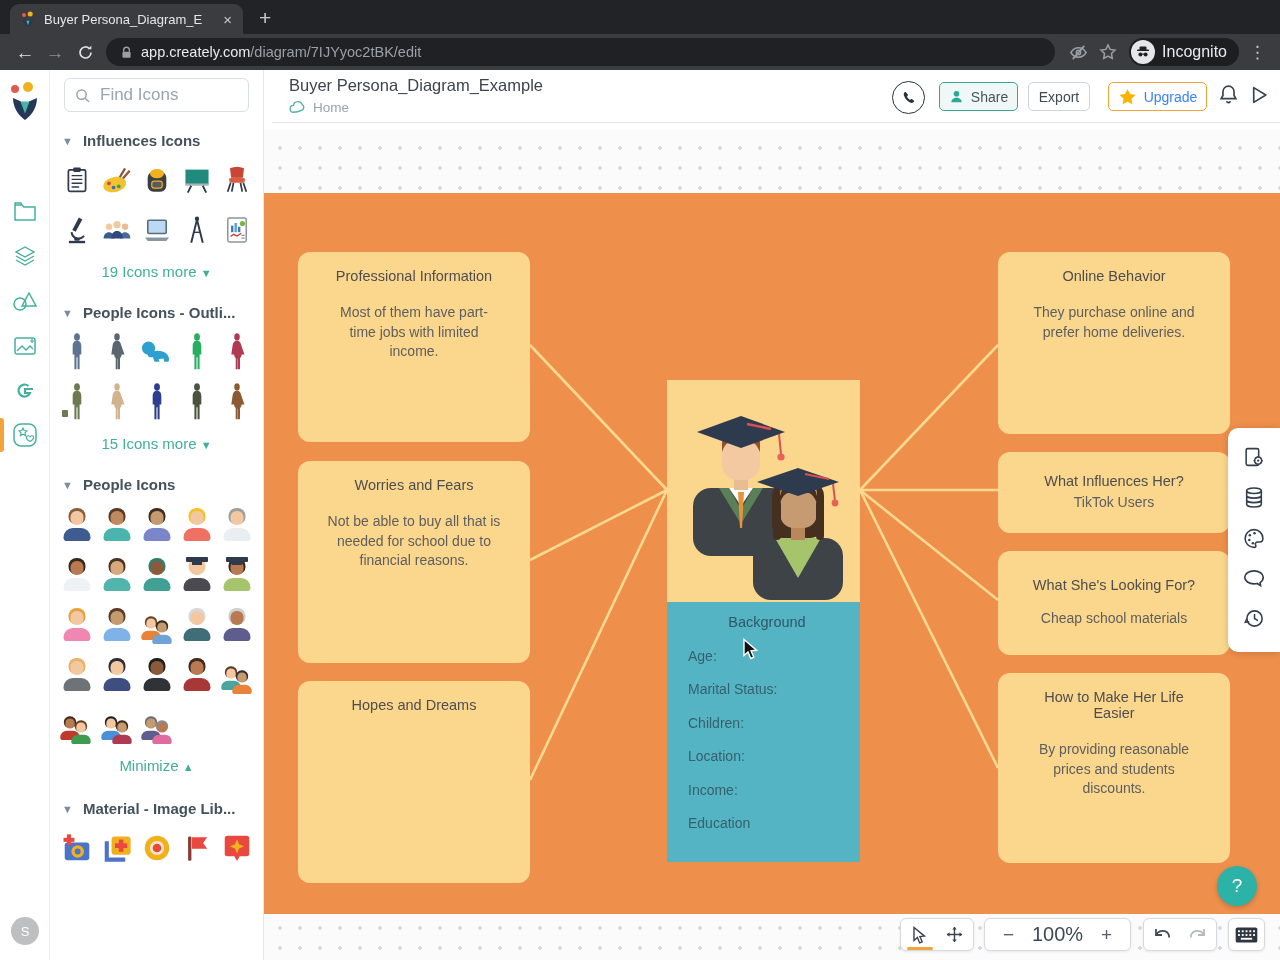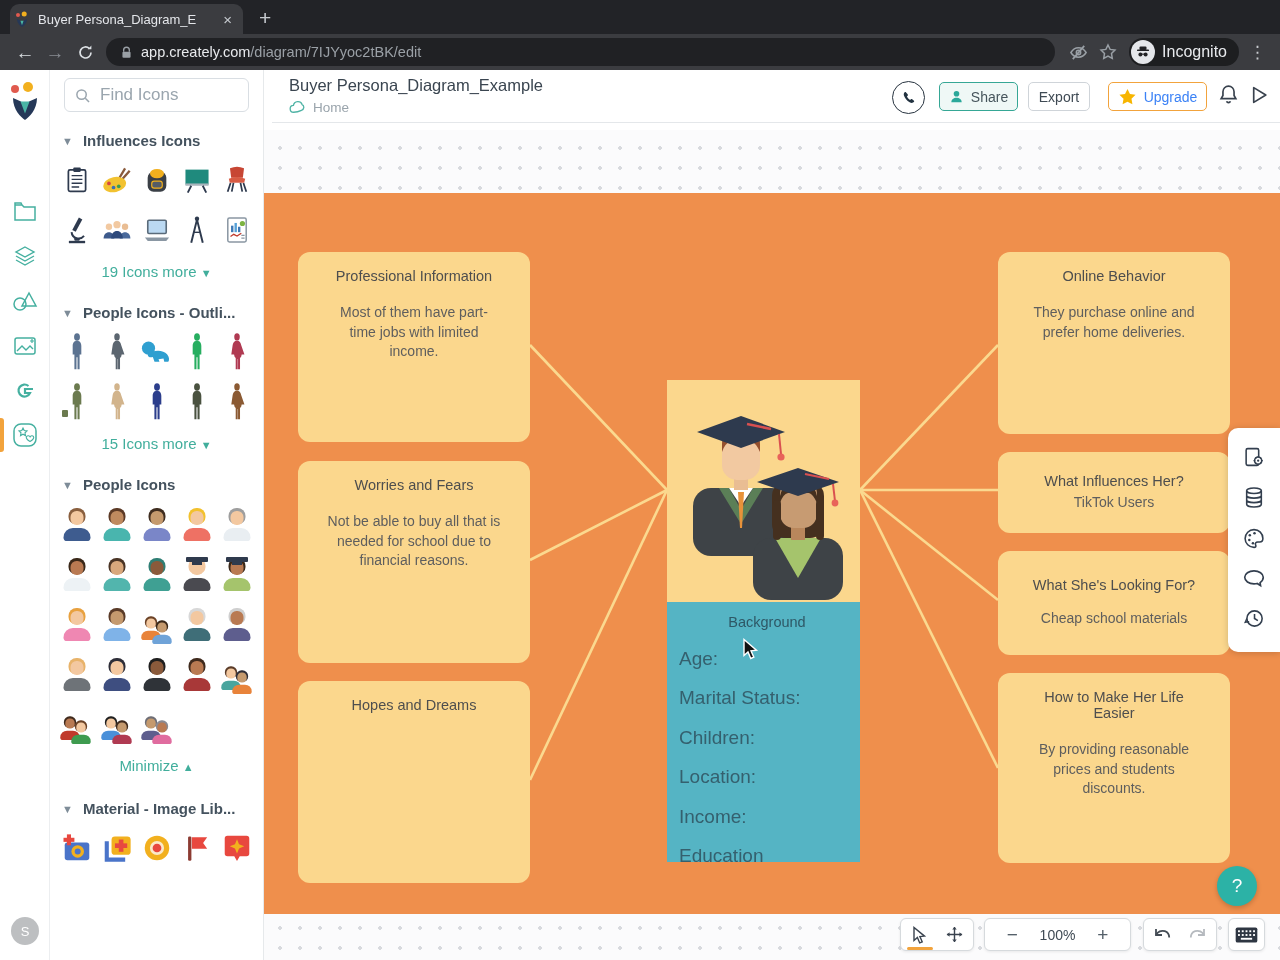--- a/index.html
+++ b/index.html
@@ -2,21 +2,21 @@
 <html><head>
 <meta charset="utf-8">
 <style>
   html,body{margin:0;padding:0;background:#ddd;}
   *{box-sizing:border-box;}
   .stage{position:relative;width:1280px;height:960px;overflow:hidden;background:#fff;
          font-family:"Liberation Sans",sans-serif;-webkit-font-smoothing:antialiased;}
   
   .tabs{position:absolute;left:0;top:0;width:1280px;height:34px;background:#222327;display:flex;align-items:flex-end;}
   .tab{margin-left:10px;width:233px;height:30px;background:#3B3C40;border-radius:9px 9px 0 0;
-       display:flex;align-items:center;gap:8px;padding:0 8px 0 4px;color:#E4E6EA;font-size:13px;}
+       display:flex;align-items:center;gap:8px;padding:0 8px 0 10px;color:#E4E6EA;font-size:13px;}
   .tab-title{flex:1;white-space:nowrap;overflow:hidden;}
   .tab-close{color:#C6CACF;font-size:15px;line-height:1;padding:0 3px;cursor:default;}
   .newtab{color:#C6CACF;font-size:21px;margin:0 0 6px 16px;line-height:1;}
   .toolbar{position:absolute;left:0;top:34px;width:1280px;height:36px;background:#3B3C40;
            display:flex;align-items:center;padding:0 10px;}
   .navbtn{width:30px;height:30px;display:flex;align-items:center;justify-content:center;
           color:#DDE1E5;font-size:19px;line-height:1;}
   .navbtn.dim{color:#8A8E94;}
   .urlbar{flex:1;height:28px;background:#202124;border-radius:14px;display:flex;align-items:center;
           gap:8px;padding:0 14px;margin:0 8px 0 6px;font-size:14.5px;color:#E8EAED;white-space:nowrap;overflow:hidden;}
@@ -71,34 +71,34 @@
           background-image:radial-gradient(circle,#D8DADE 1.6px,transparent 1.9px);background-size:20px 20px;background-position:6px 8px;}
   .diagram-bg{position:absolute;left:0;top:63px;width:1016px;height:721px;background:#EF8F4C;}
   .lines{position:absolute;left:0;top:0;pointer-events:none;}
   .card{position:absolute;width:232px;background:#FBD78D;border-radius:12px;display:flex;flex-direction:column;
         align-items:center;text-align:center;padding:16px 26px;}
   .card .ttl{font-size:14.5px;color:#4E4E4E;}
   .card .bd{font-size:14px;color:#5E5E5E;line-height:1.4;margin-top:19px;width:96%;}
   .figure-card{position:absolute;left:403px;top:250px;width:193px;height:222px;background:#FBD78D;}
   .bg-box{position:absolute;left:403px;top:472px;width:193px;height:260px;background:#55B4C4;color:#35606E;}
   .bg-box .bg-title{text-align:center;font-size:14.5px;padding-top:12px;color:#2E5866;padding-left:7px;}
-  .bg-item{font-size:19px;padding-left:12px;margin-top:17.5px;}
+  .bg-item{font-size:14px;padding-left:21px;margin-top:17.5px;}
   .side-panel{position:absolute;left:964px;top:298px;width:52px;height:224px;background:#fff;border-radius:10px 0 0 10px;
               box-shadow:0 1px 7px rgba(0,0,0,.18);display:flex;flex-direction:column;align-items:center;justify-content:space-evenly;padding:4px 0;}
   .help-btn{position:absolute;left:953px;top:736px;width:40px;height:40px;border-radius:50%;background:#2CB2A6;
             color:#fff;font-size:19px;display:flex;align-items:center;justify-content:center;box-shadow:0 2px 5px rgba(0,0,0,.2);}
   .tool-group{position:absolute;top:788px;height:33px;background:#fff;border:1px solid #D6DADD;border-radius:6px;
               display:flex;align-items:center;justify-content:space-evenly;box-shadow:0 1px 3px rgba(0,0,0,.08);}
   .tg1{left:636px;width:74px;}
   .tg2{left:720px;width:147px;}
   .tg3{left:879px;width:74px;}
   .tg4{left:964px;width:37px;}
   .tool{position:relative;width:32px;height:31px;display:flex;align-items:center;justify-content:center;}
   .tool.sel::after{content:"";position:absolute;left:3px;right:3px;bottom:0;height:3px;background:#F2A33C;border-radius:2px;}
-  .zoom-label{font-size:14px;color:#3F4A54;}
+  .zoom-label{font-size:20px;color:#3F4A54;}
   .zsign{font-size:19px;color:#55606A;width:30px;text-align:center;}
   .cursor{position:absolute;left:478px;top:508px;}
 </style>
 </head>
 <body>
 
 <div class="stage">
 
   <div class="tabs">
     <div class="tab">

